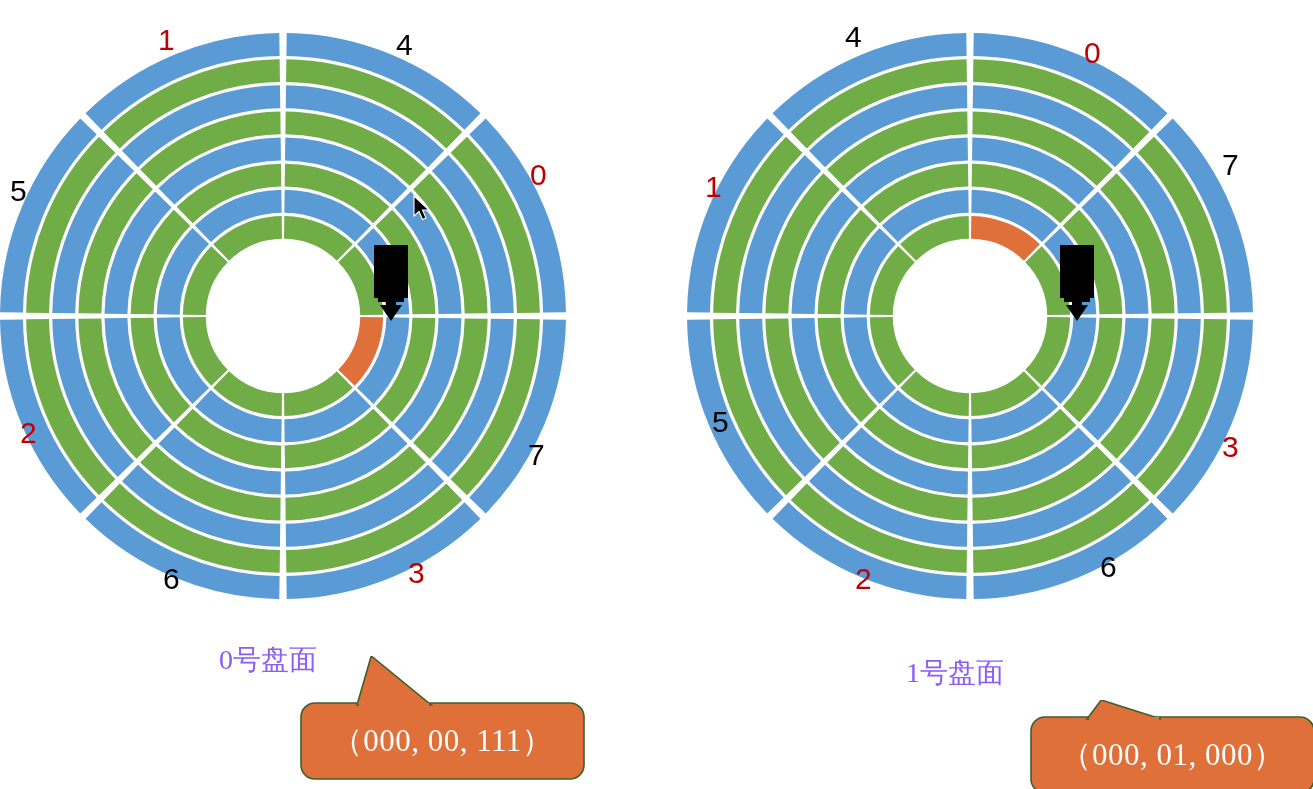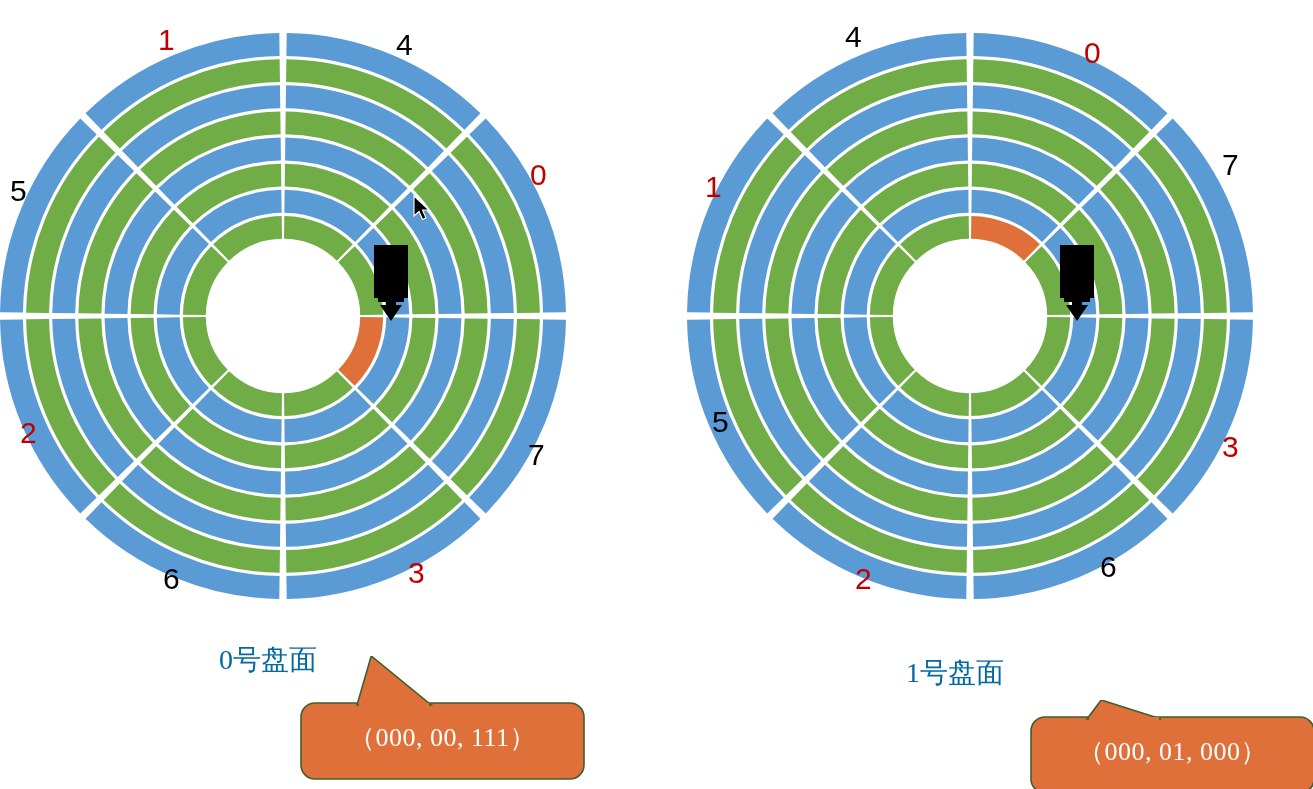--- a/index.html
+++ b/index.html
@@ -36,31 +36,31 @@
     white-space: nowrap;
     user-select: none;
   }
   .sector-label.black { color: #000000; }
   .sector-label.red   { color: #C00000; }
 
   .disk-caption {
     position: absolute;
     font-family: "Liberation Serif", "DejaVu Serif", serif;
     font-size: 28px;
-    color: #0369a1;
+    color: #8b5cf6;
     white-space: nowrap;
   }
 
   .callout {
     position: absolute;
   }
   .callout-text {
     position: absolute;
     font-family: "Liberation Serif", "DejaVu Serif", serif;
-    font-size: 26px;
+    font-size: 31px;
     color: #ffffff;
     white-space: nowrap;
     text-align: center;
     letter-spacing: 0.5px;
   }
 
   .cursor {
     position: absolute;
     width: 20px;
     height: 28px;

